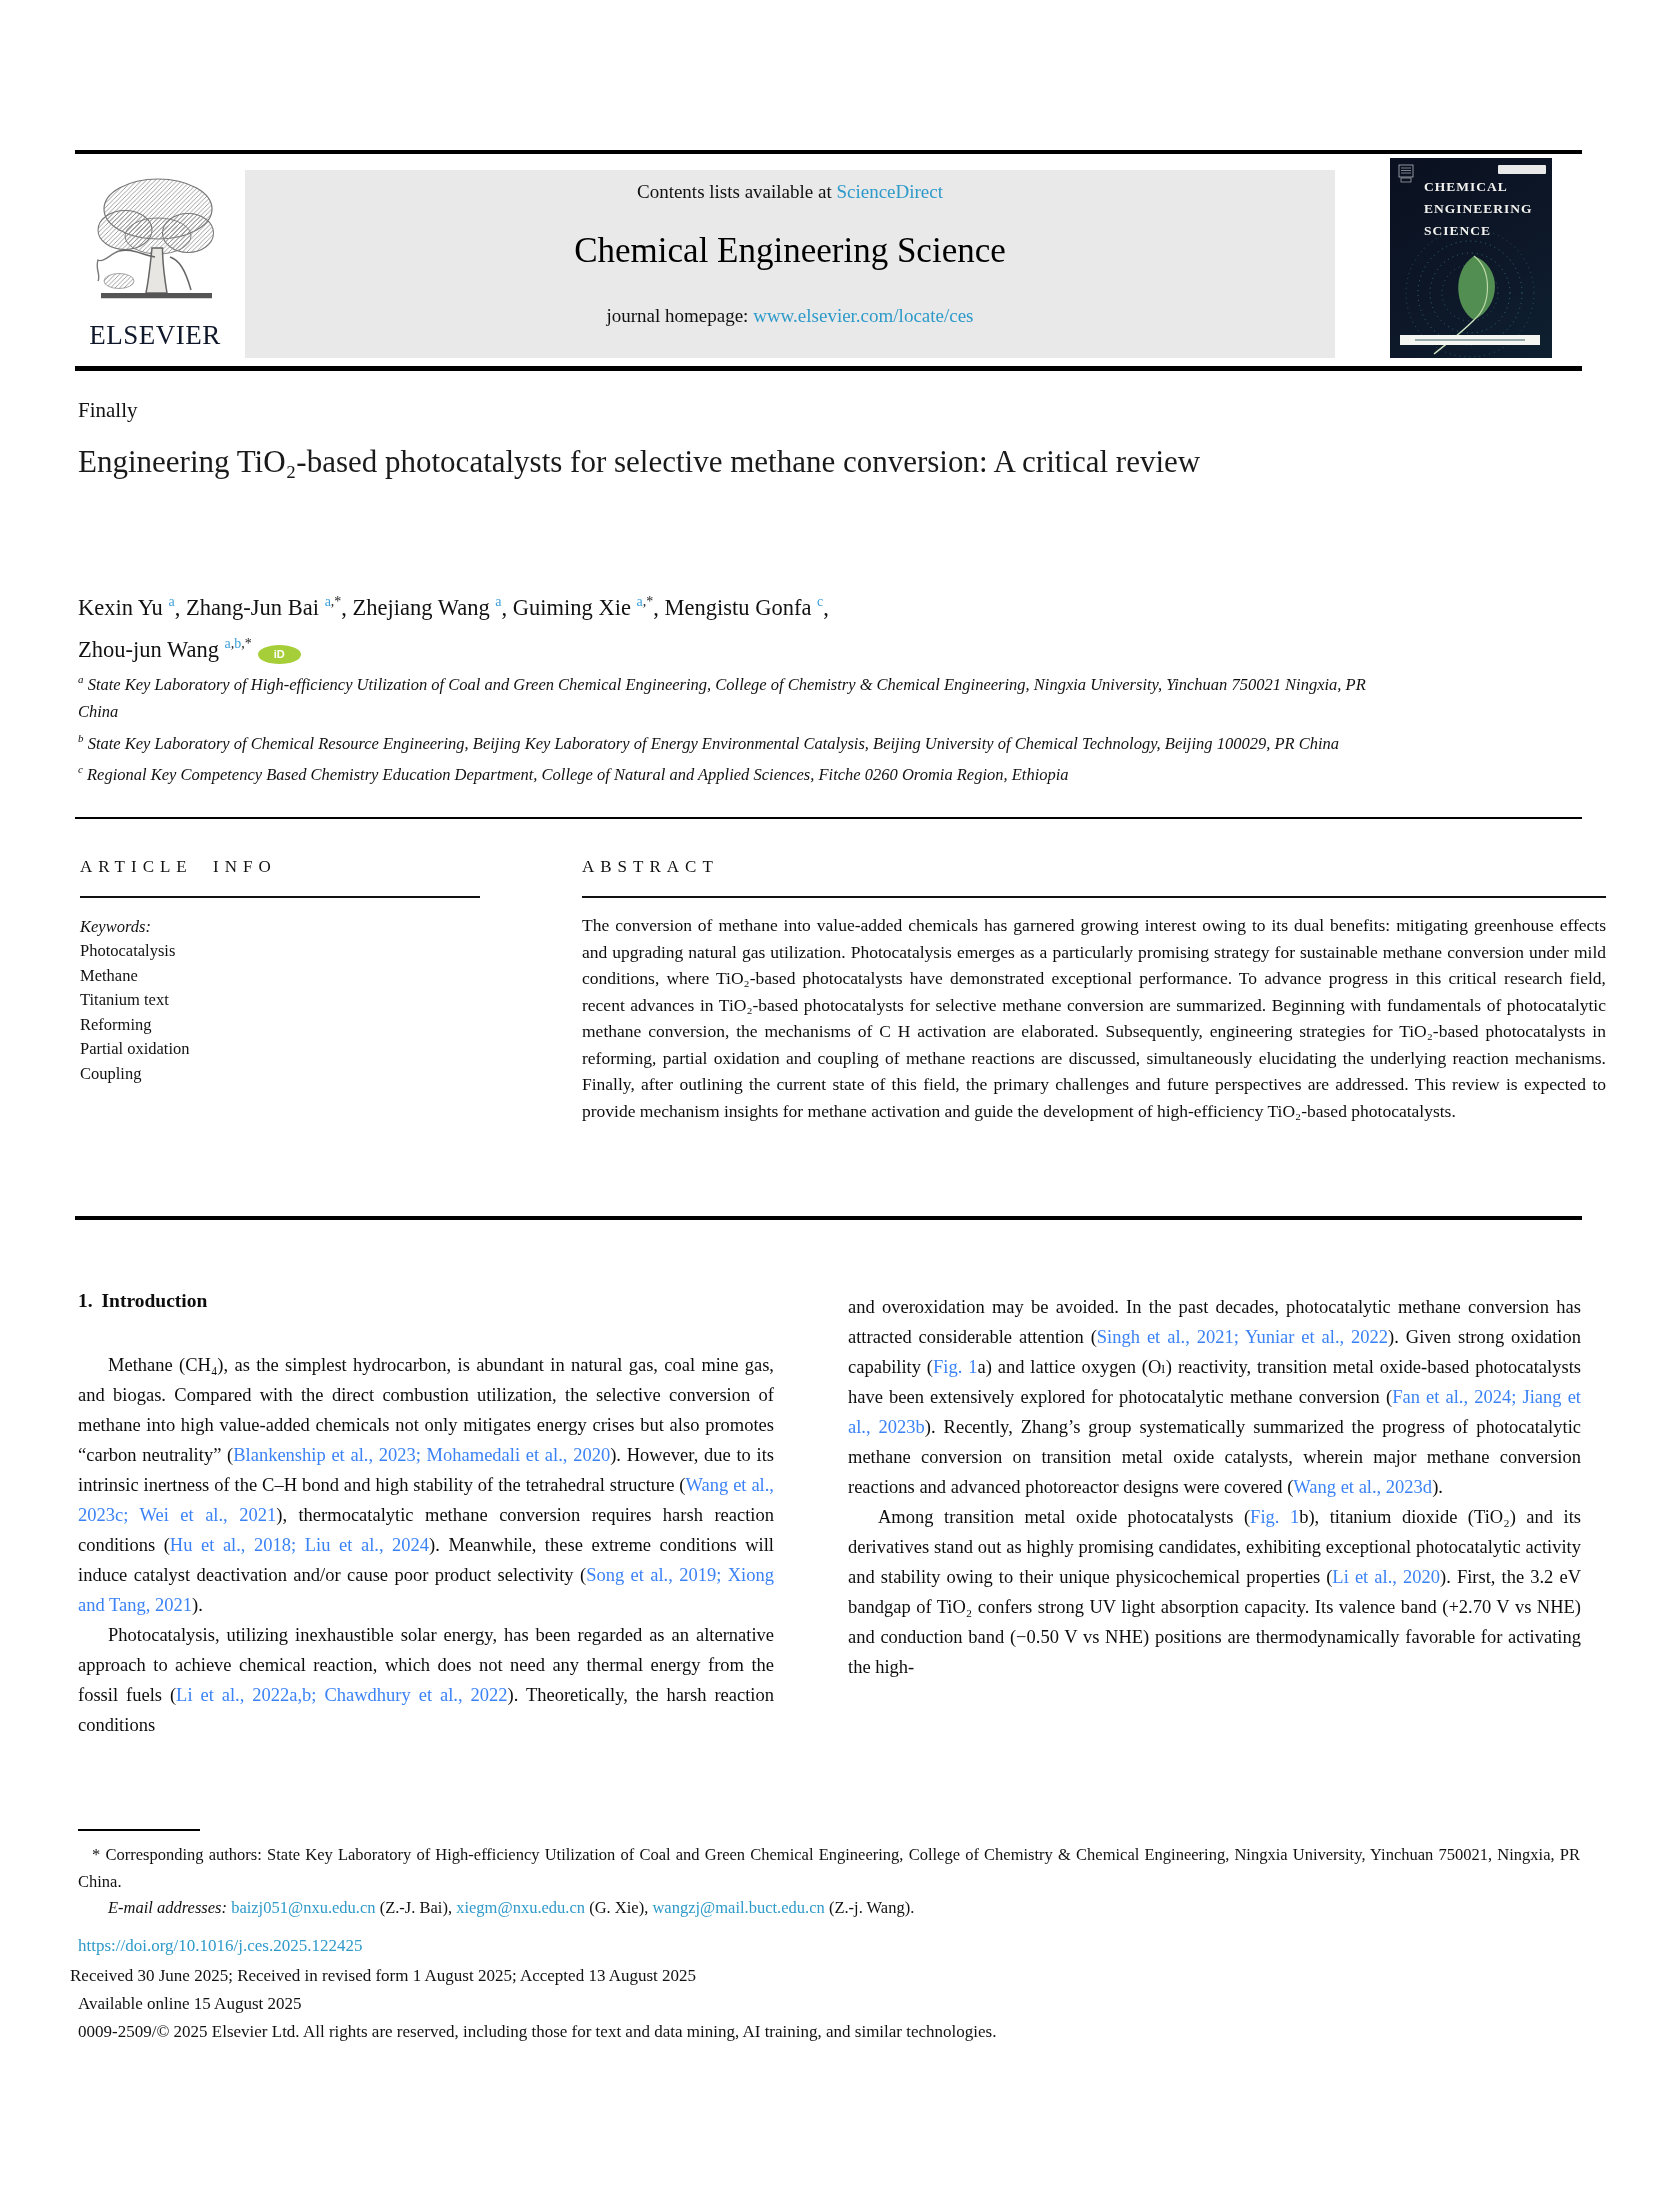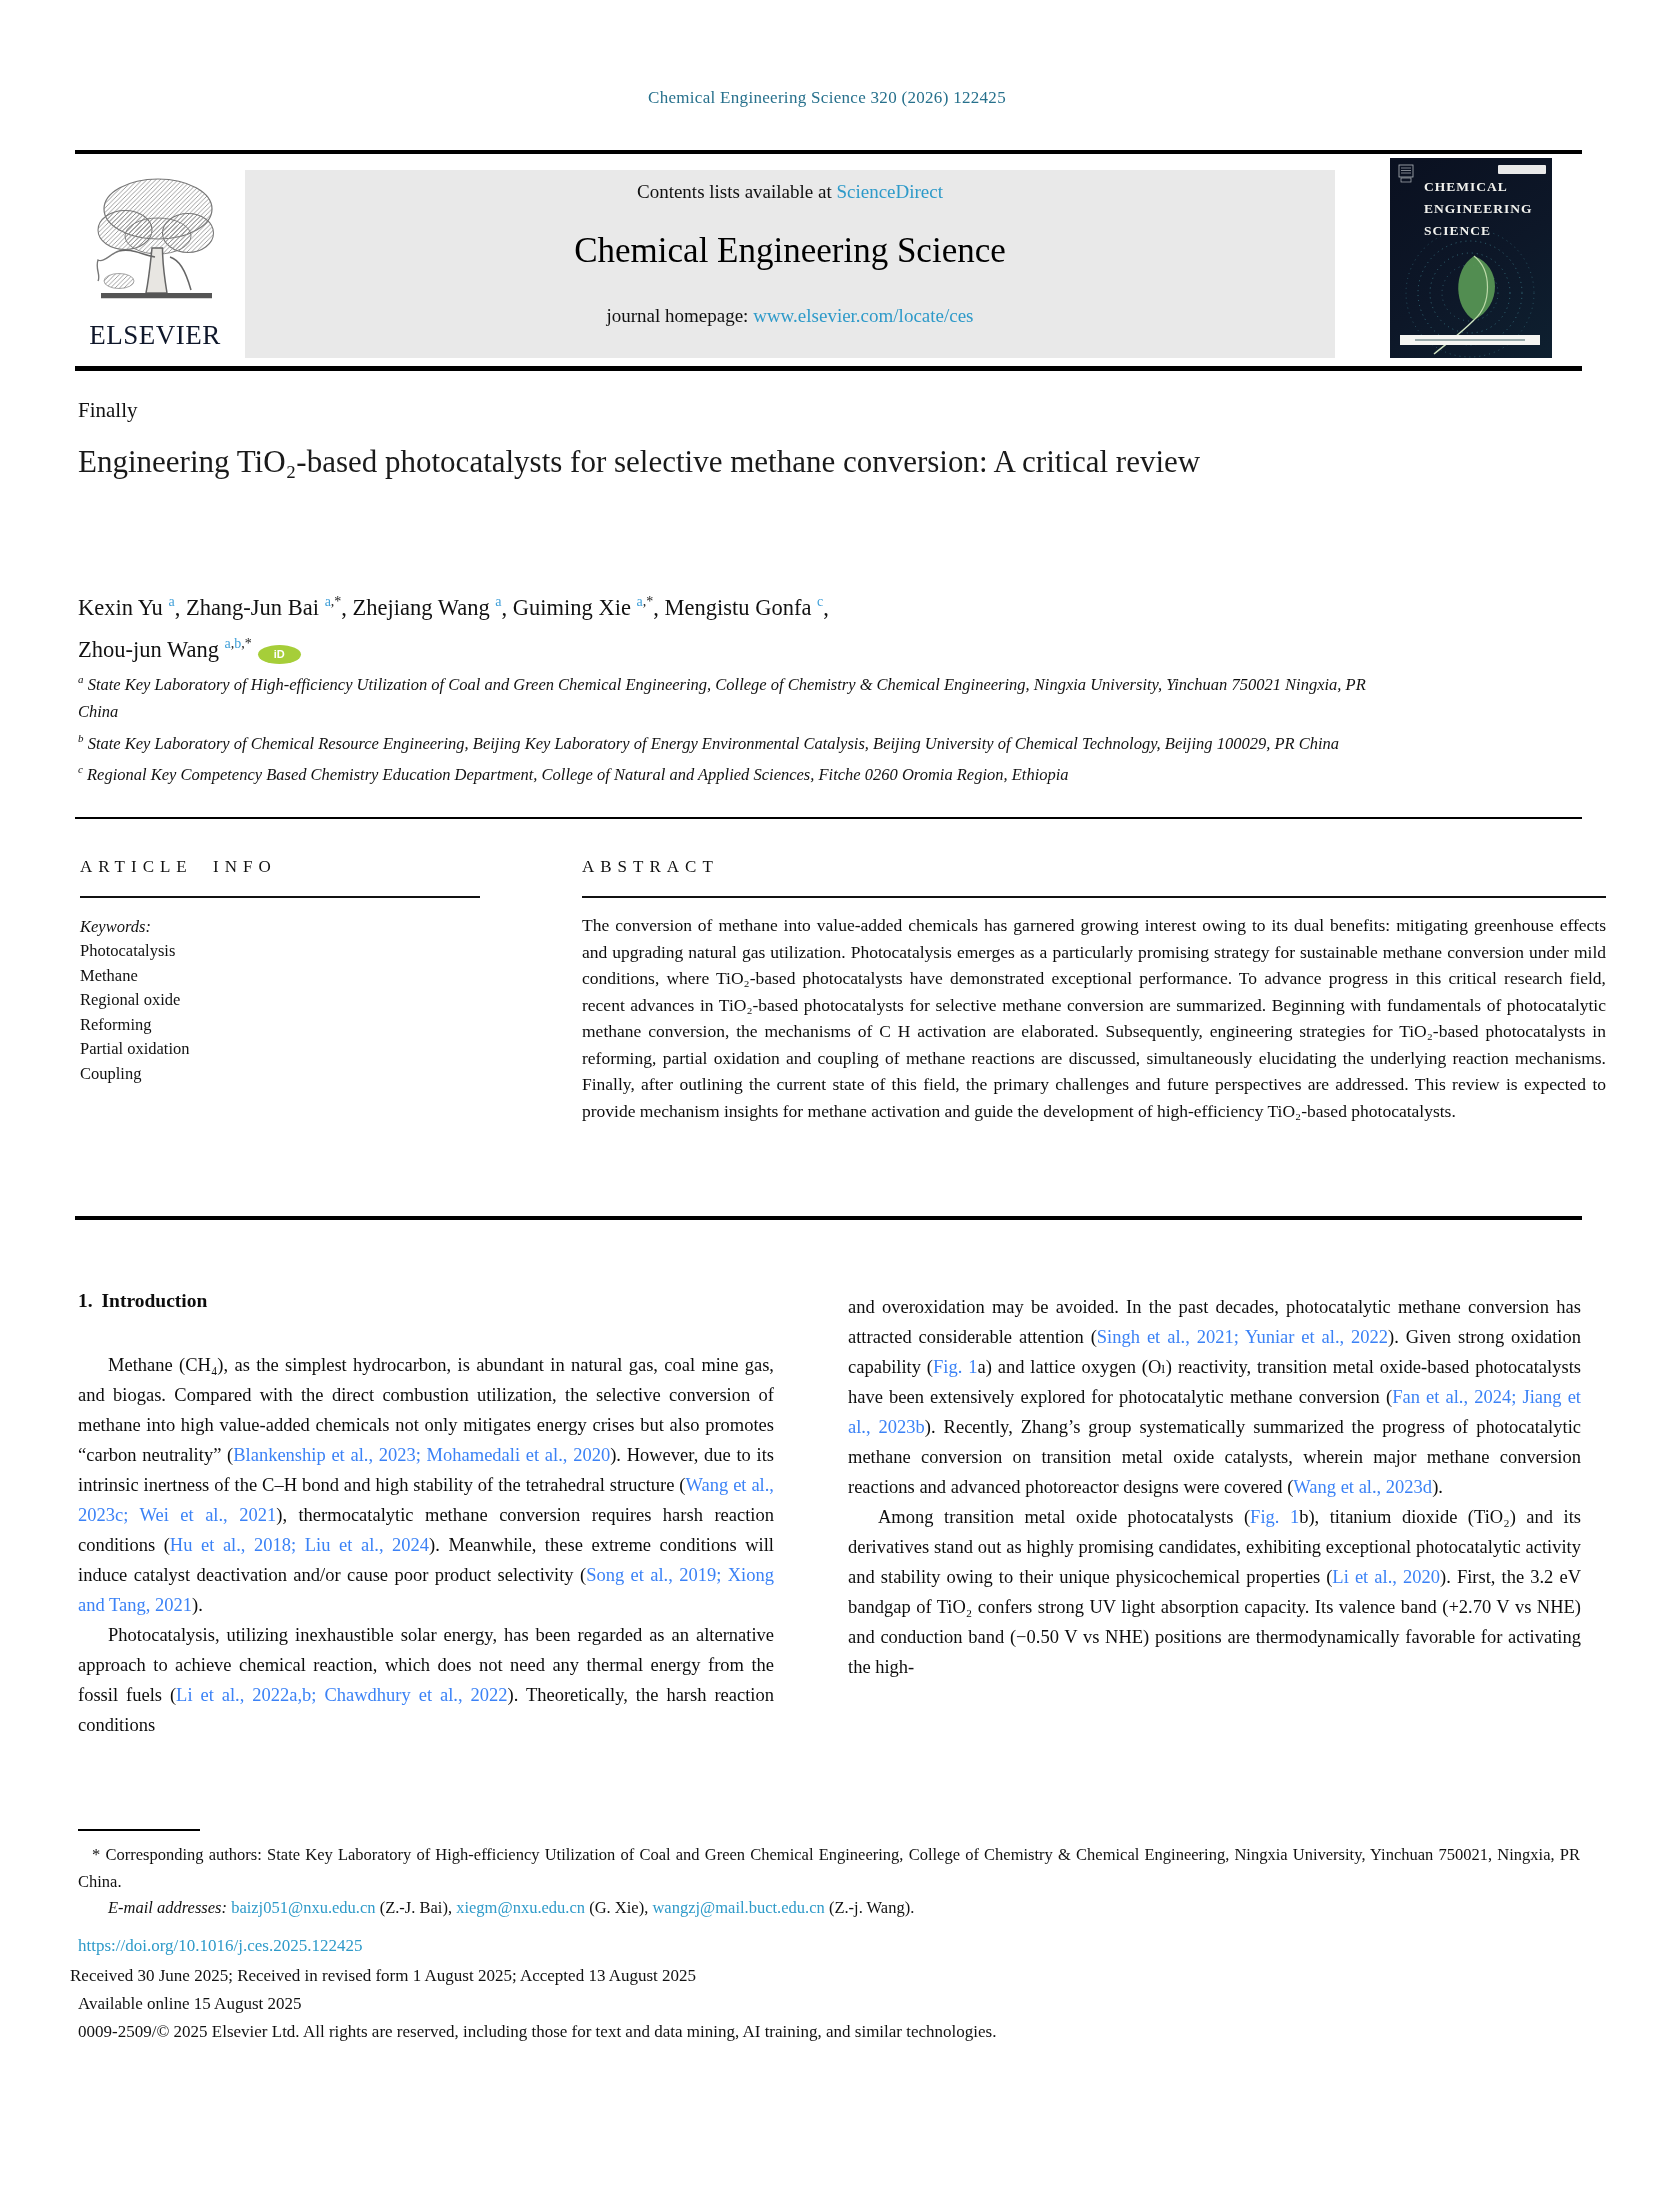--- a/index.html
+++ b/index.html
@@ -67,21 +67,20 @@
   .doi-line{position:absolute;left:78px;top:1936px;font-size:17px;}
   .recv-line{position:absolute;left:70px;top:1966px;font-size:17px;color:#111;}
   .avail-line{position:absolute;left:78px;top:1994px;font-size:17px;color:#111;}
   .copy-line{position:absolute;left:78px;top:2022px;font-size:17px;color:#111;}
 </style>
 </head>
 <body>
 
 <div class="page">
 
-  <div class="top-ref">Chemical Engineering Science 320 (2026) 122425</div>
   <div class="rule" style="left:75px;top:150px;width:1507px;height:4px;"></div>
 
   <div class="logo-block">
     <span>
       <svg width="150" height="138" viewBox="0 0 100 92">
         <defs>
           <pattern id="hatch" width="3" height="3" patternUnits="userSpaceOnUse">
             <path d="M0 3 L3 0" stroke="#8a8a8a" stroke-width="0.55"></path>
           </pattern>
         </defs>
@@ -155,21 +154,21 @@
 
   <div class="rule" style="left:75px;top:817px;width:1507px;height:2px;"></div>
 
   <div class="info-col">
     <div class="sec-head">ARTICLE INFO</div>
     <div class="head-rule"></div>
     <div class="kw-label">Keywords:</div>
     <div id="kw-list">
         <div class="kw-item">Photocatalysis</div>
         <div class="kw-item">Methane</div>
-        <div class="kw-item">Regional oxide</div>
+        <div class="kw-item">Titanium text</div>
         <div class="kw-item">Reforming</div>
         <div class="kw-item">Partial oxidation</div>
         <div class="kw-item">Coupling</div>
       </div>
   </div>
 
   <div class="abs-col">
     <div class="sec-head">ABSTRACT</div>
     <div class="head-rule"></div>
     <div class="abs-text">The conversion of methane into value-added chemicals has garnered growing interest owing to its dual benefits: mitigating greenhouse effects and upgrading natural gas utilization. Photocatalysis emerges as a particularly promising strategy for sustainable methane conversion under mild conditions, where TiO₂-based photocatalysts have demonstrated exceptional performance. To advance progress in this critical research field, recent advances in TiO₂-based photocatalysts for selective methane conversion are summarized. Beginning with fundamentals of photocatalytic methane conversion, the mechanisms of C H activation are elaborated. Subsequently, engineering strategies for TiO₂-based photocatalysts in reforming, partial oxidation and coupling of methane reactions are discussed, simultaneously elucidating the underlying reaction mechanisms. Finally, after outlining the current state of this field, the primary challenges and future perspectives are addressed. This review is expected to provide mechanism insights for methane activation and guide the development of high-efficiency TiO₂-based photocatalysts.</div>

